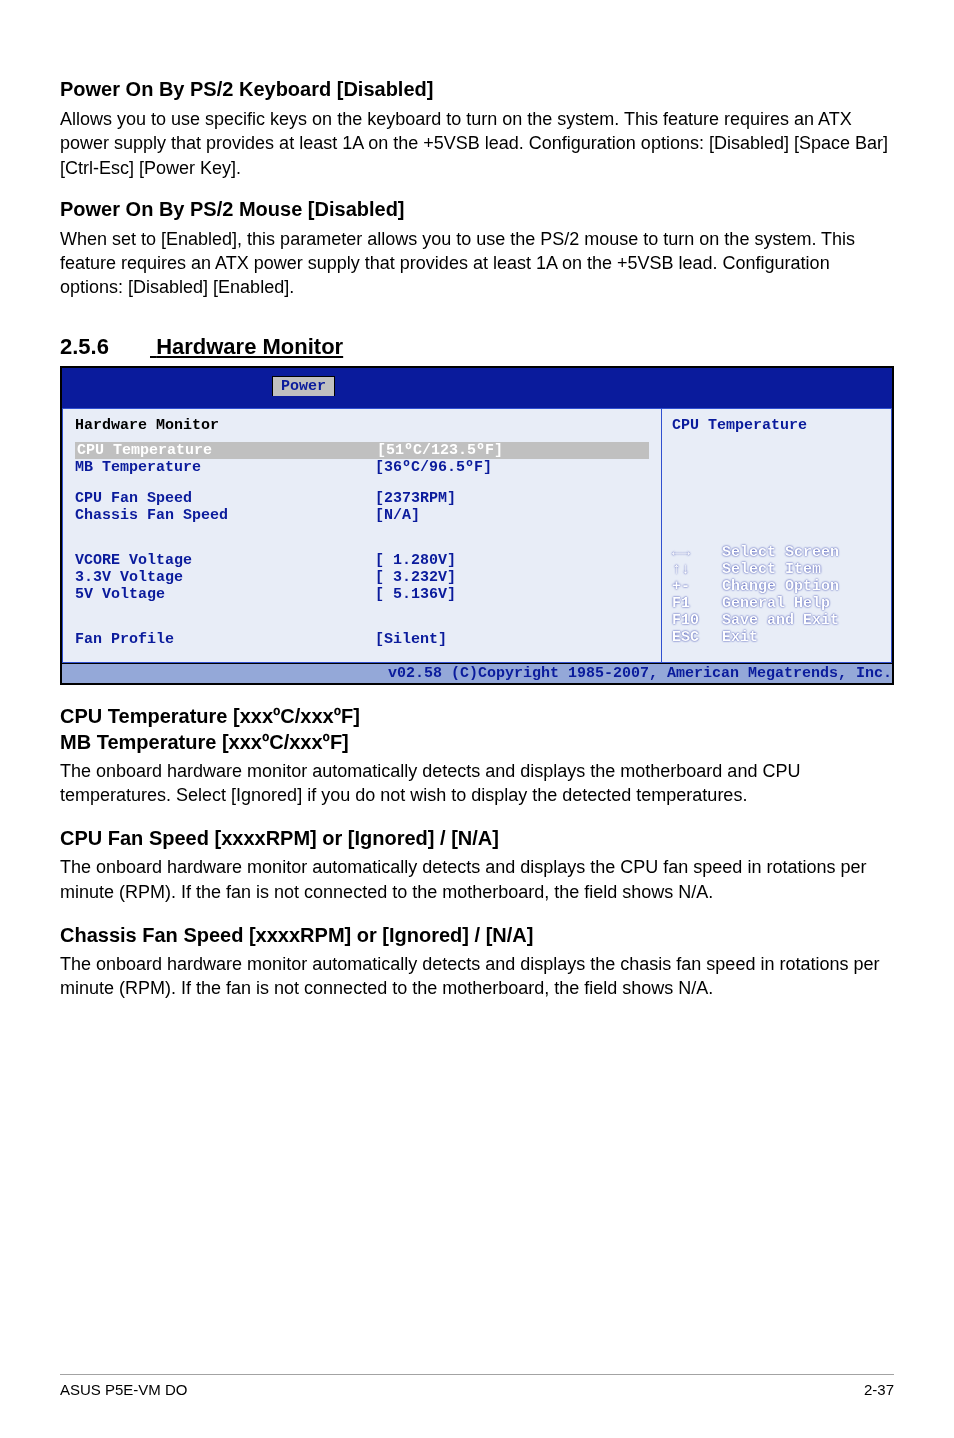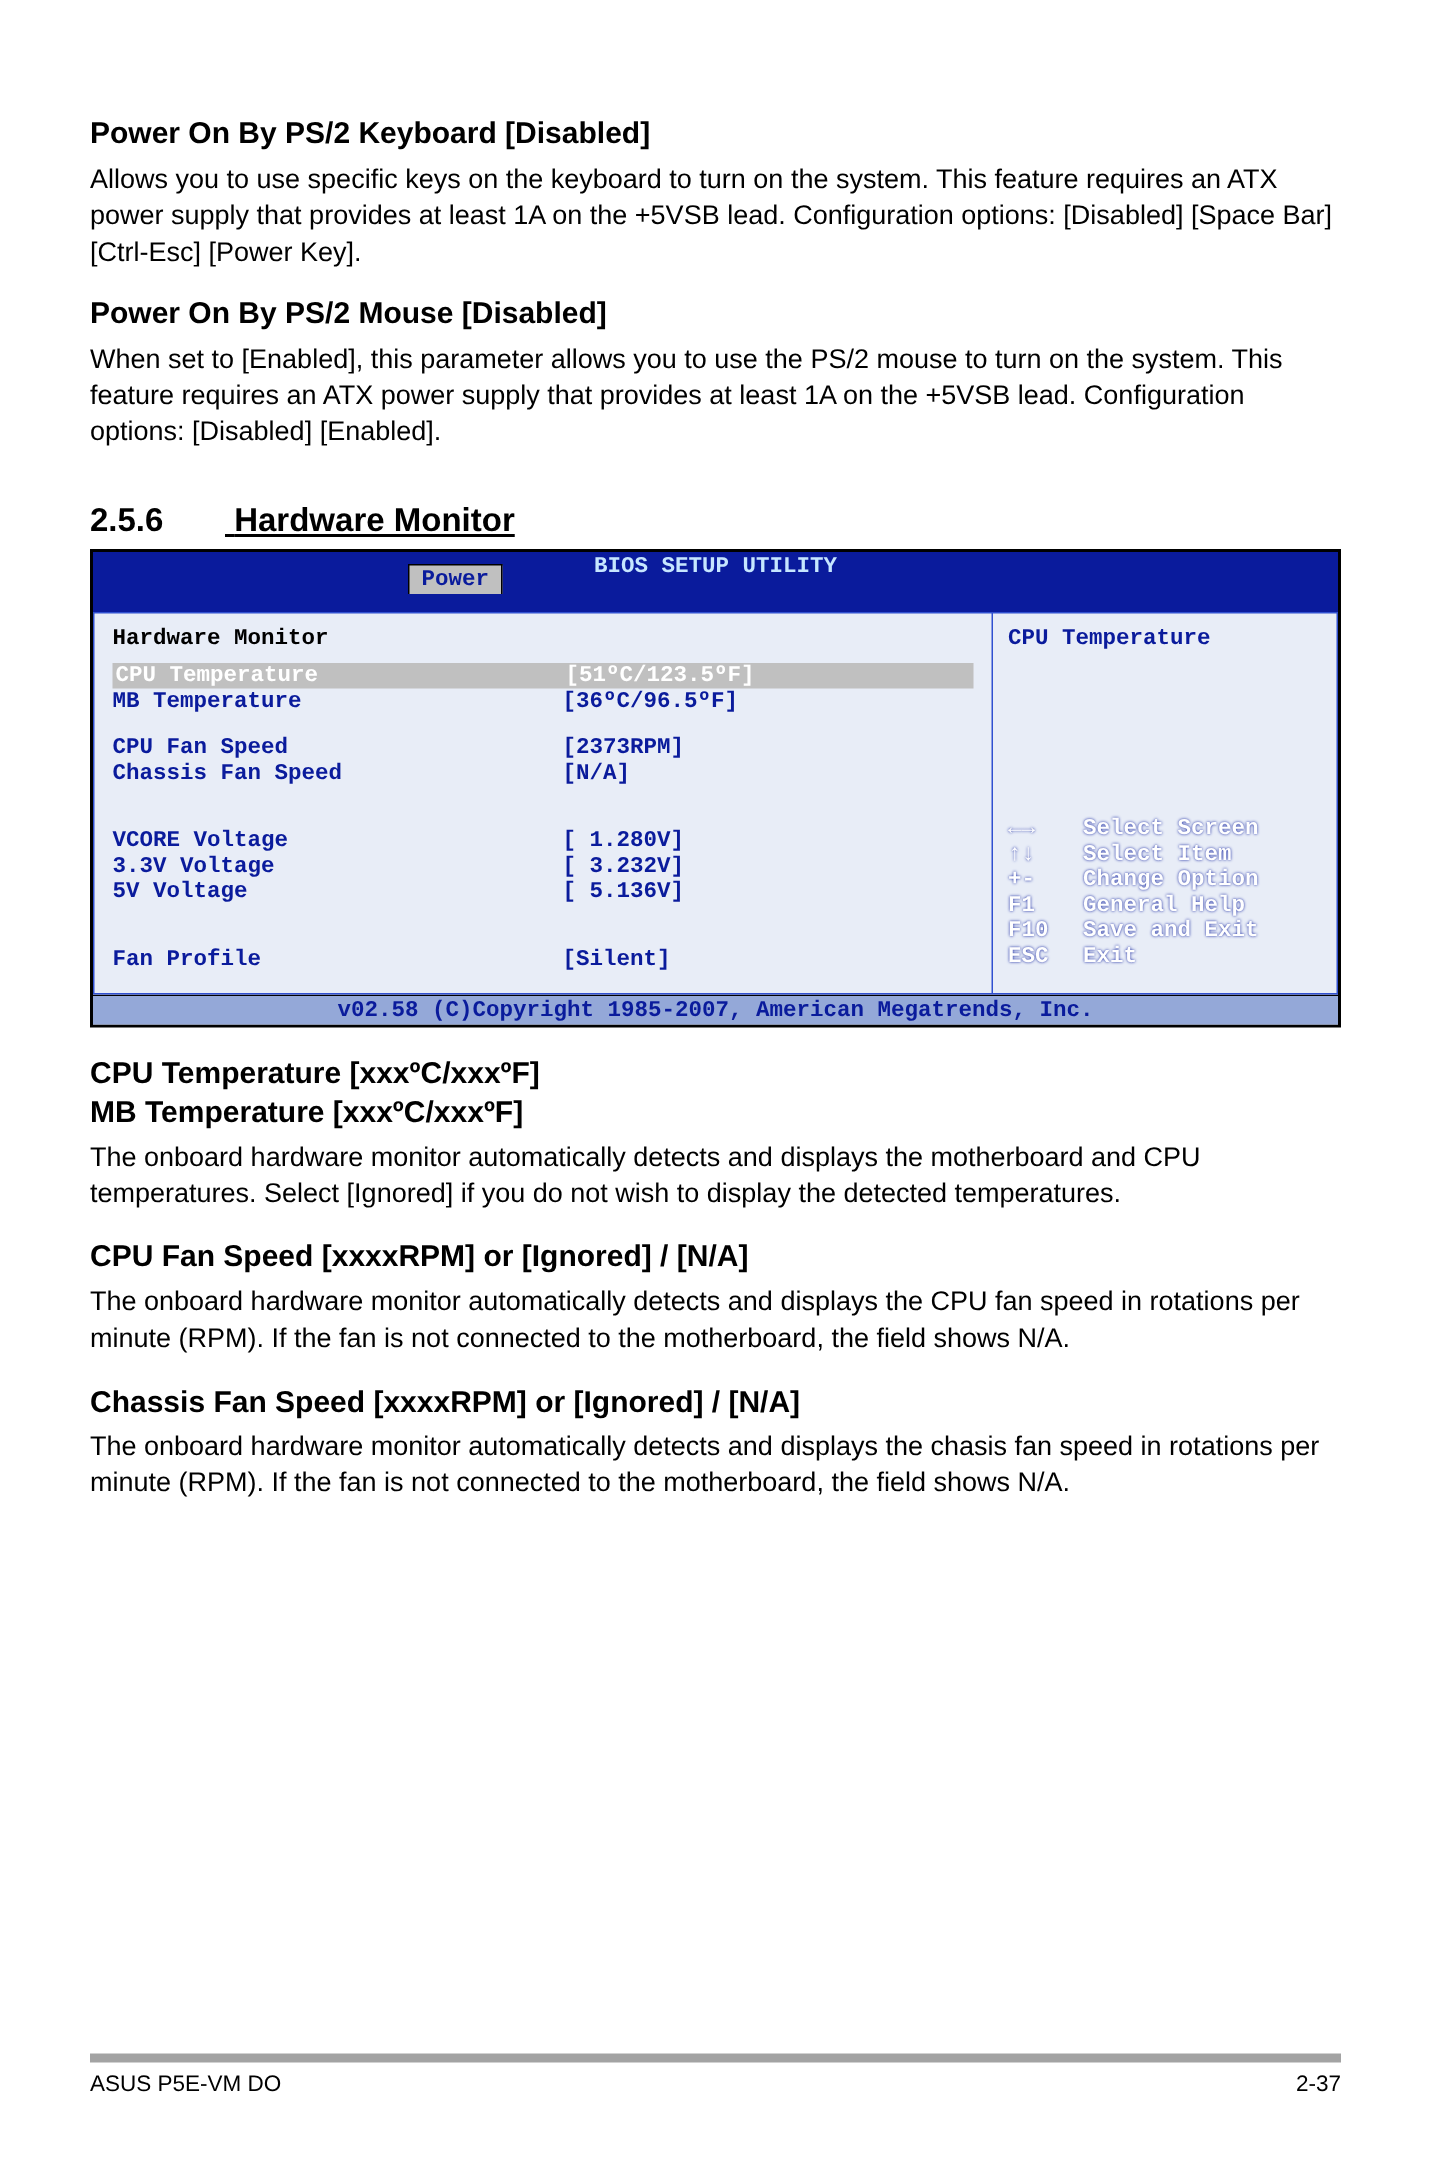--- a/index.html
+++ b/index.html
@@ -73,38 +73,38 @@
     background: #e8edf7;
     border: 1px solid #3050d0;
     border-left: none;
     padding: 8px 10px;
     color: #0a1b9c;
   }
   .bios-right .help-title { margin-bottom: 110px; }
   .bios-footer {
     background: #94a8d8;
     color: #0a1b9c;
-    text-align: center;
+    text-align: right;
     font-weight: bold;
     padding: 1px 0;
     border-top: 1px solid #000;
   }
   
   .bios-right .help-title { color: #0a1b9c; font-weight: bold; }
   .nav-block { color: #fff; }
   .nav-block .row2 { display: flex; }
   .nav-block .row2 .k { width: 50px; }
   
   .nav-block { color: #fff; text-shadow: 0 0 2px #0a1b9c; }
   .nav-block .k { color: #fff; }
   .nav-block .d { color: #fff; }
   
 
   .footer-line {
-    border-top: 6px solid #a3a3a3;
+    border-top: 1px solid #a3a3a3;
     margin-top: 40px;
     padding-top: 6px;
     display: flex;
     justify-content: space-between;
     font-size: 15px;
   }
 </style>
 </head>
 <body>
 
@@ -116,21 +116,20 @@
   <h3 class="sub">Power On By PS/2 Mouse [Disabled]</h3>
   <p class="body">When set to [Enabled], this parameter allows you to use the PS/2 mouse to turn on the system. This feature requires an ATX power supply that provides at least 1A on the +5VSB lead. Configuration options: [Disabled] [Enabled].</p>
 
   <h2 class="sec">
     <span class="num">2.5.6</span>
     <span>Hardware Monitor</span>
   </h2>
 
   <div class="bios">
     <div class="bios-title">
-      <span class="t">BIOS SETUP UTILITY</span>
       <span class="tab">Power</span>
     </div>
     <div class="bios-body">
       <div class="bios-left">
         <div class="hdr">Hardware Monitor</div>
         <div id="bios-rows">
             <div class="row hl">
               <span class="lbl">CPU Temperature</span>
               <span class="val">[51ºC/123.5ºF]</span>
             </div>

